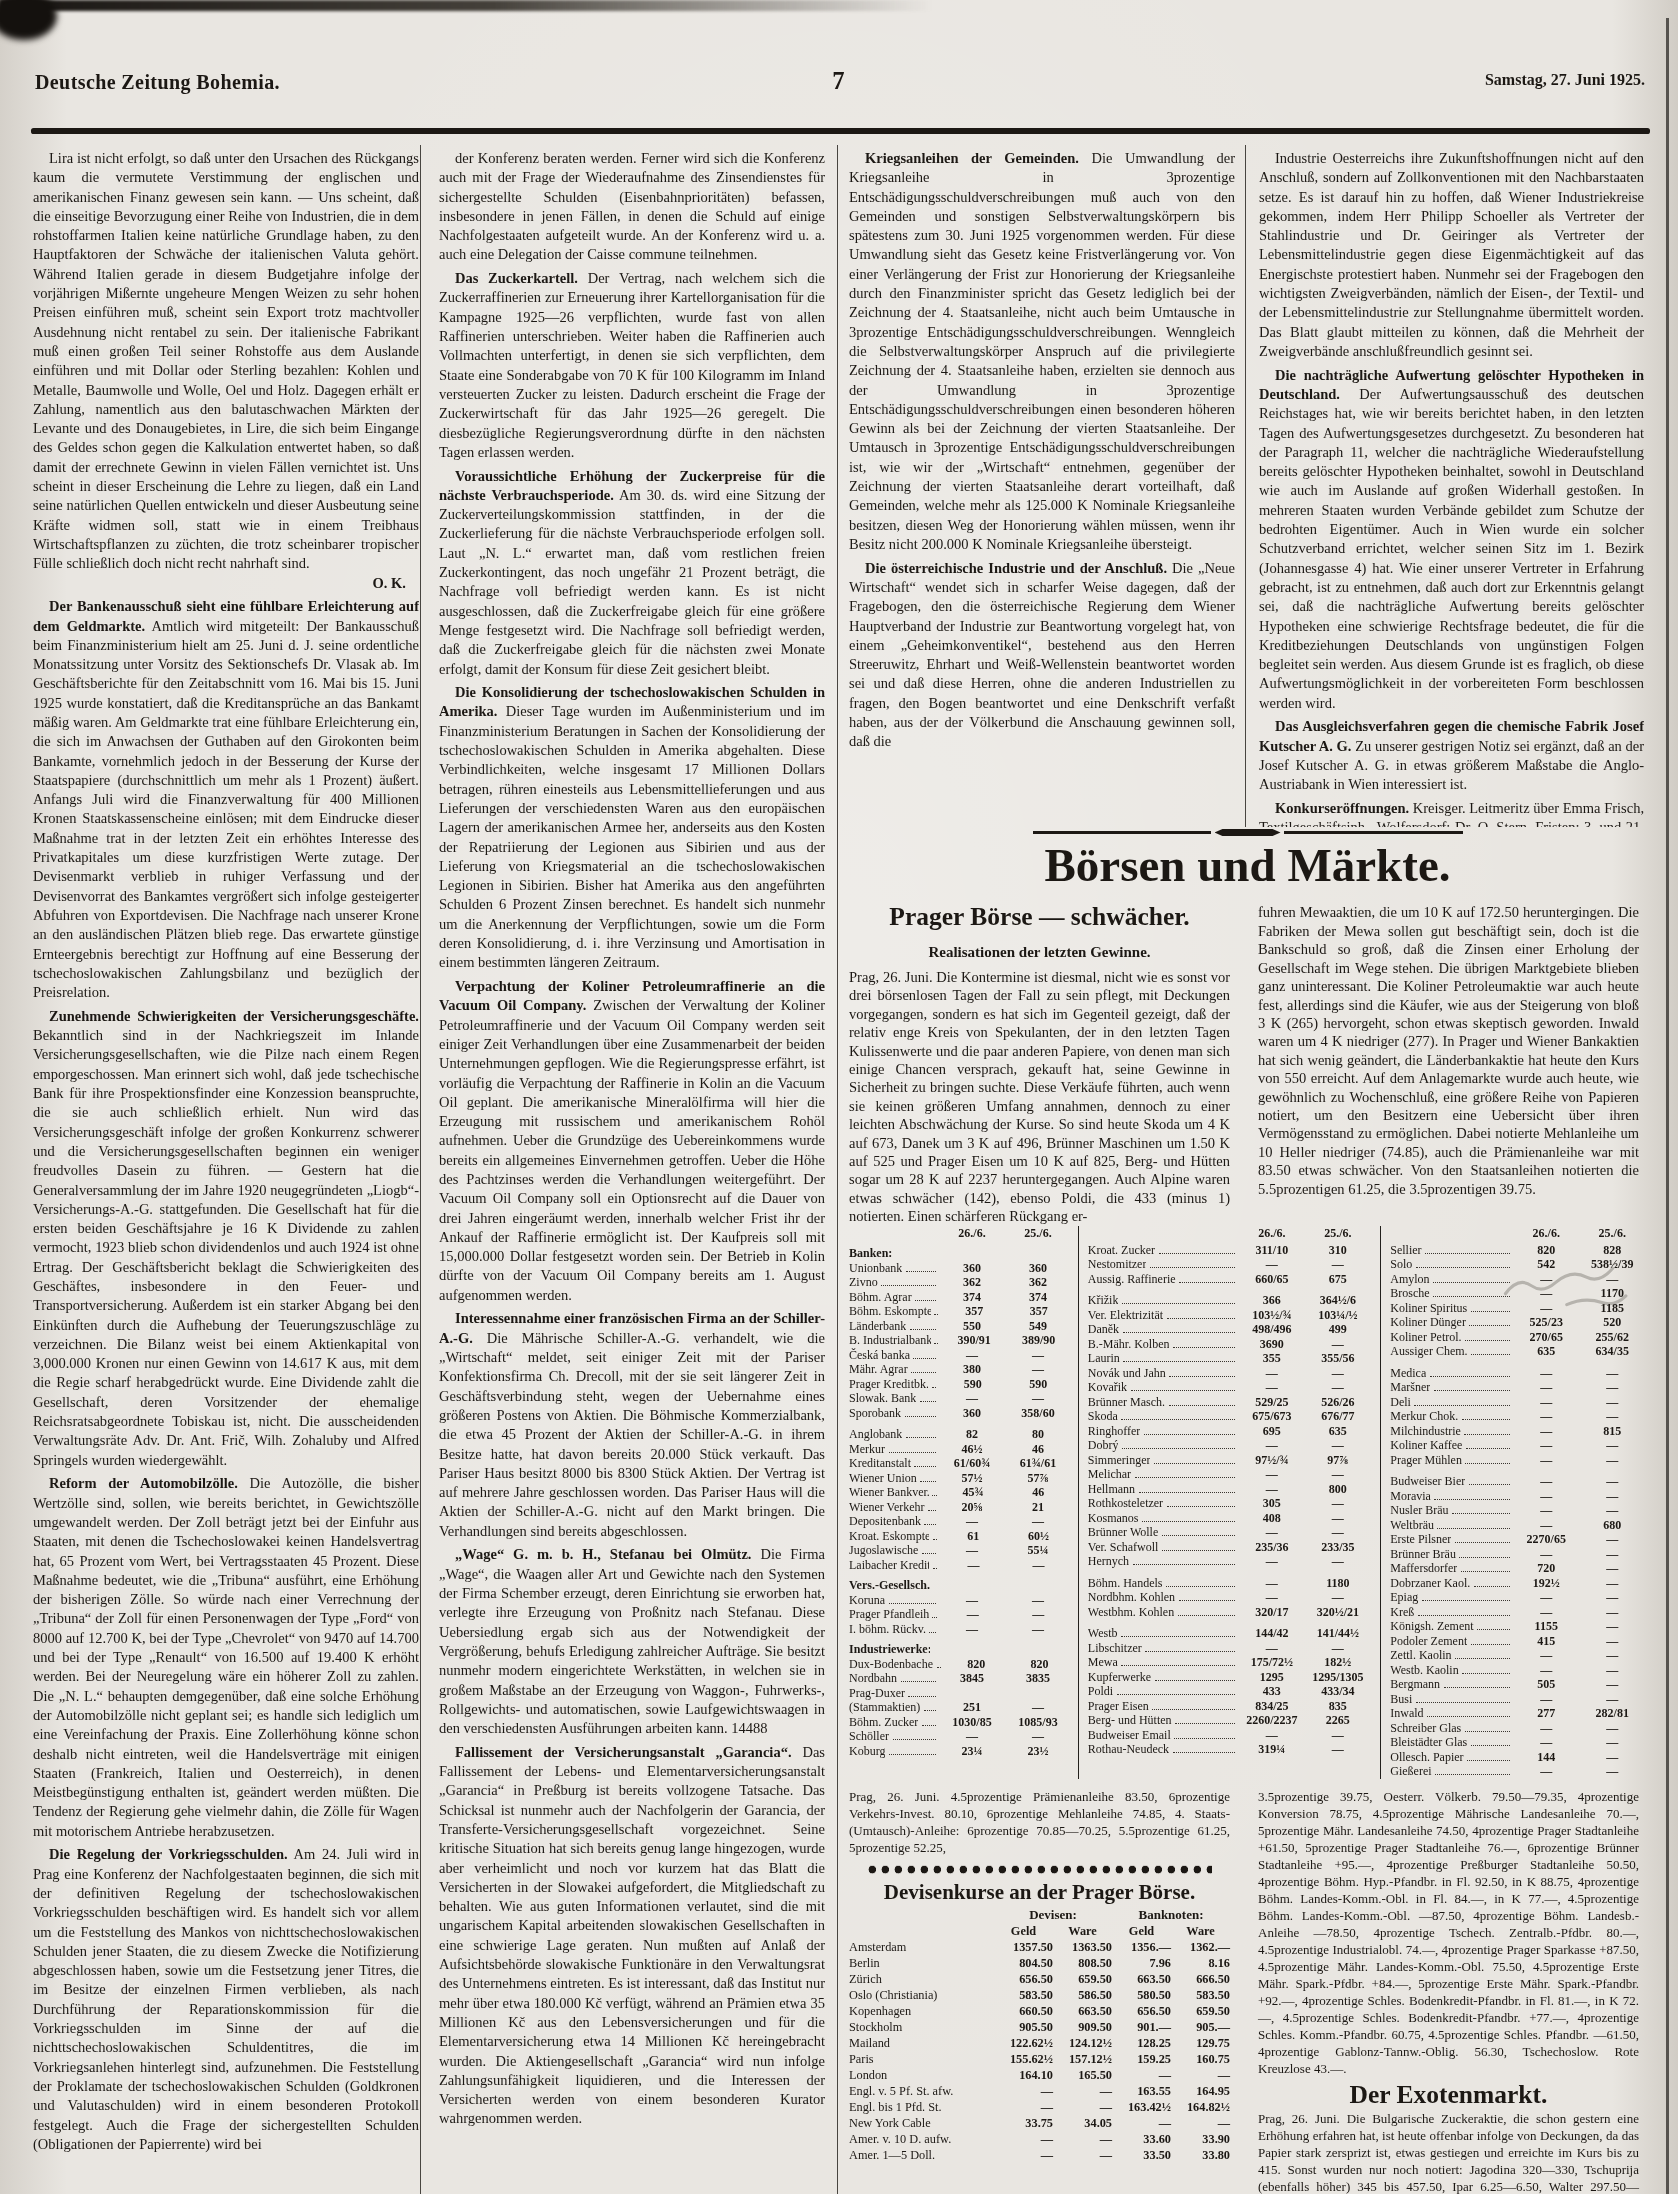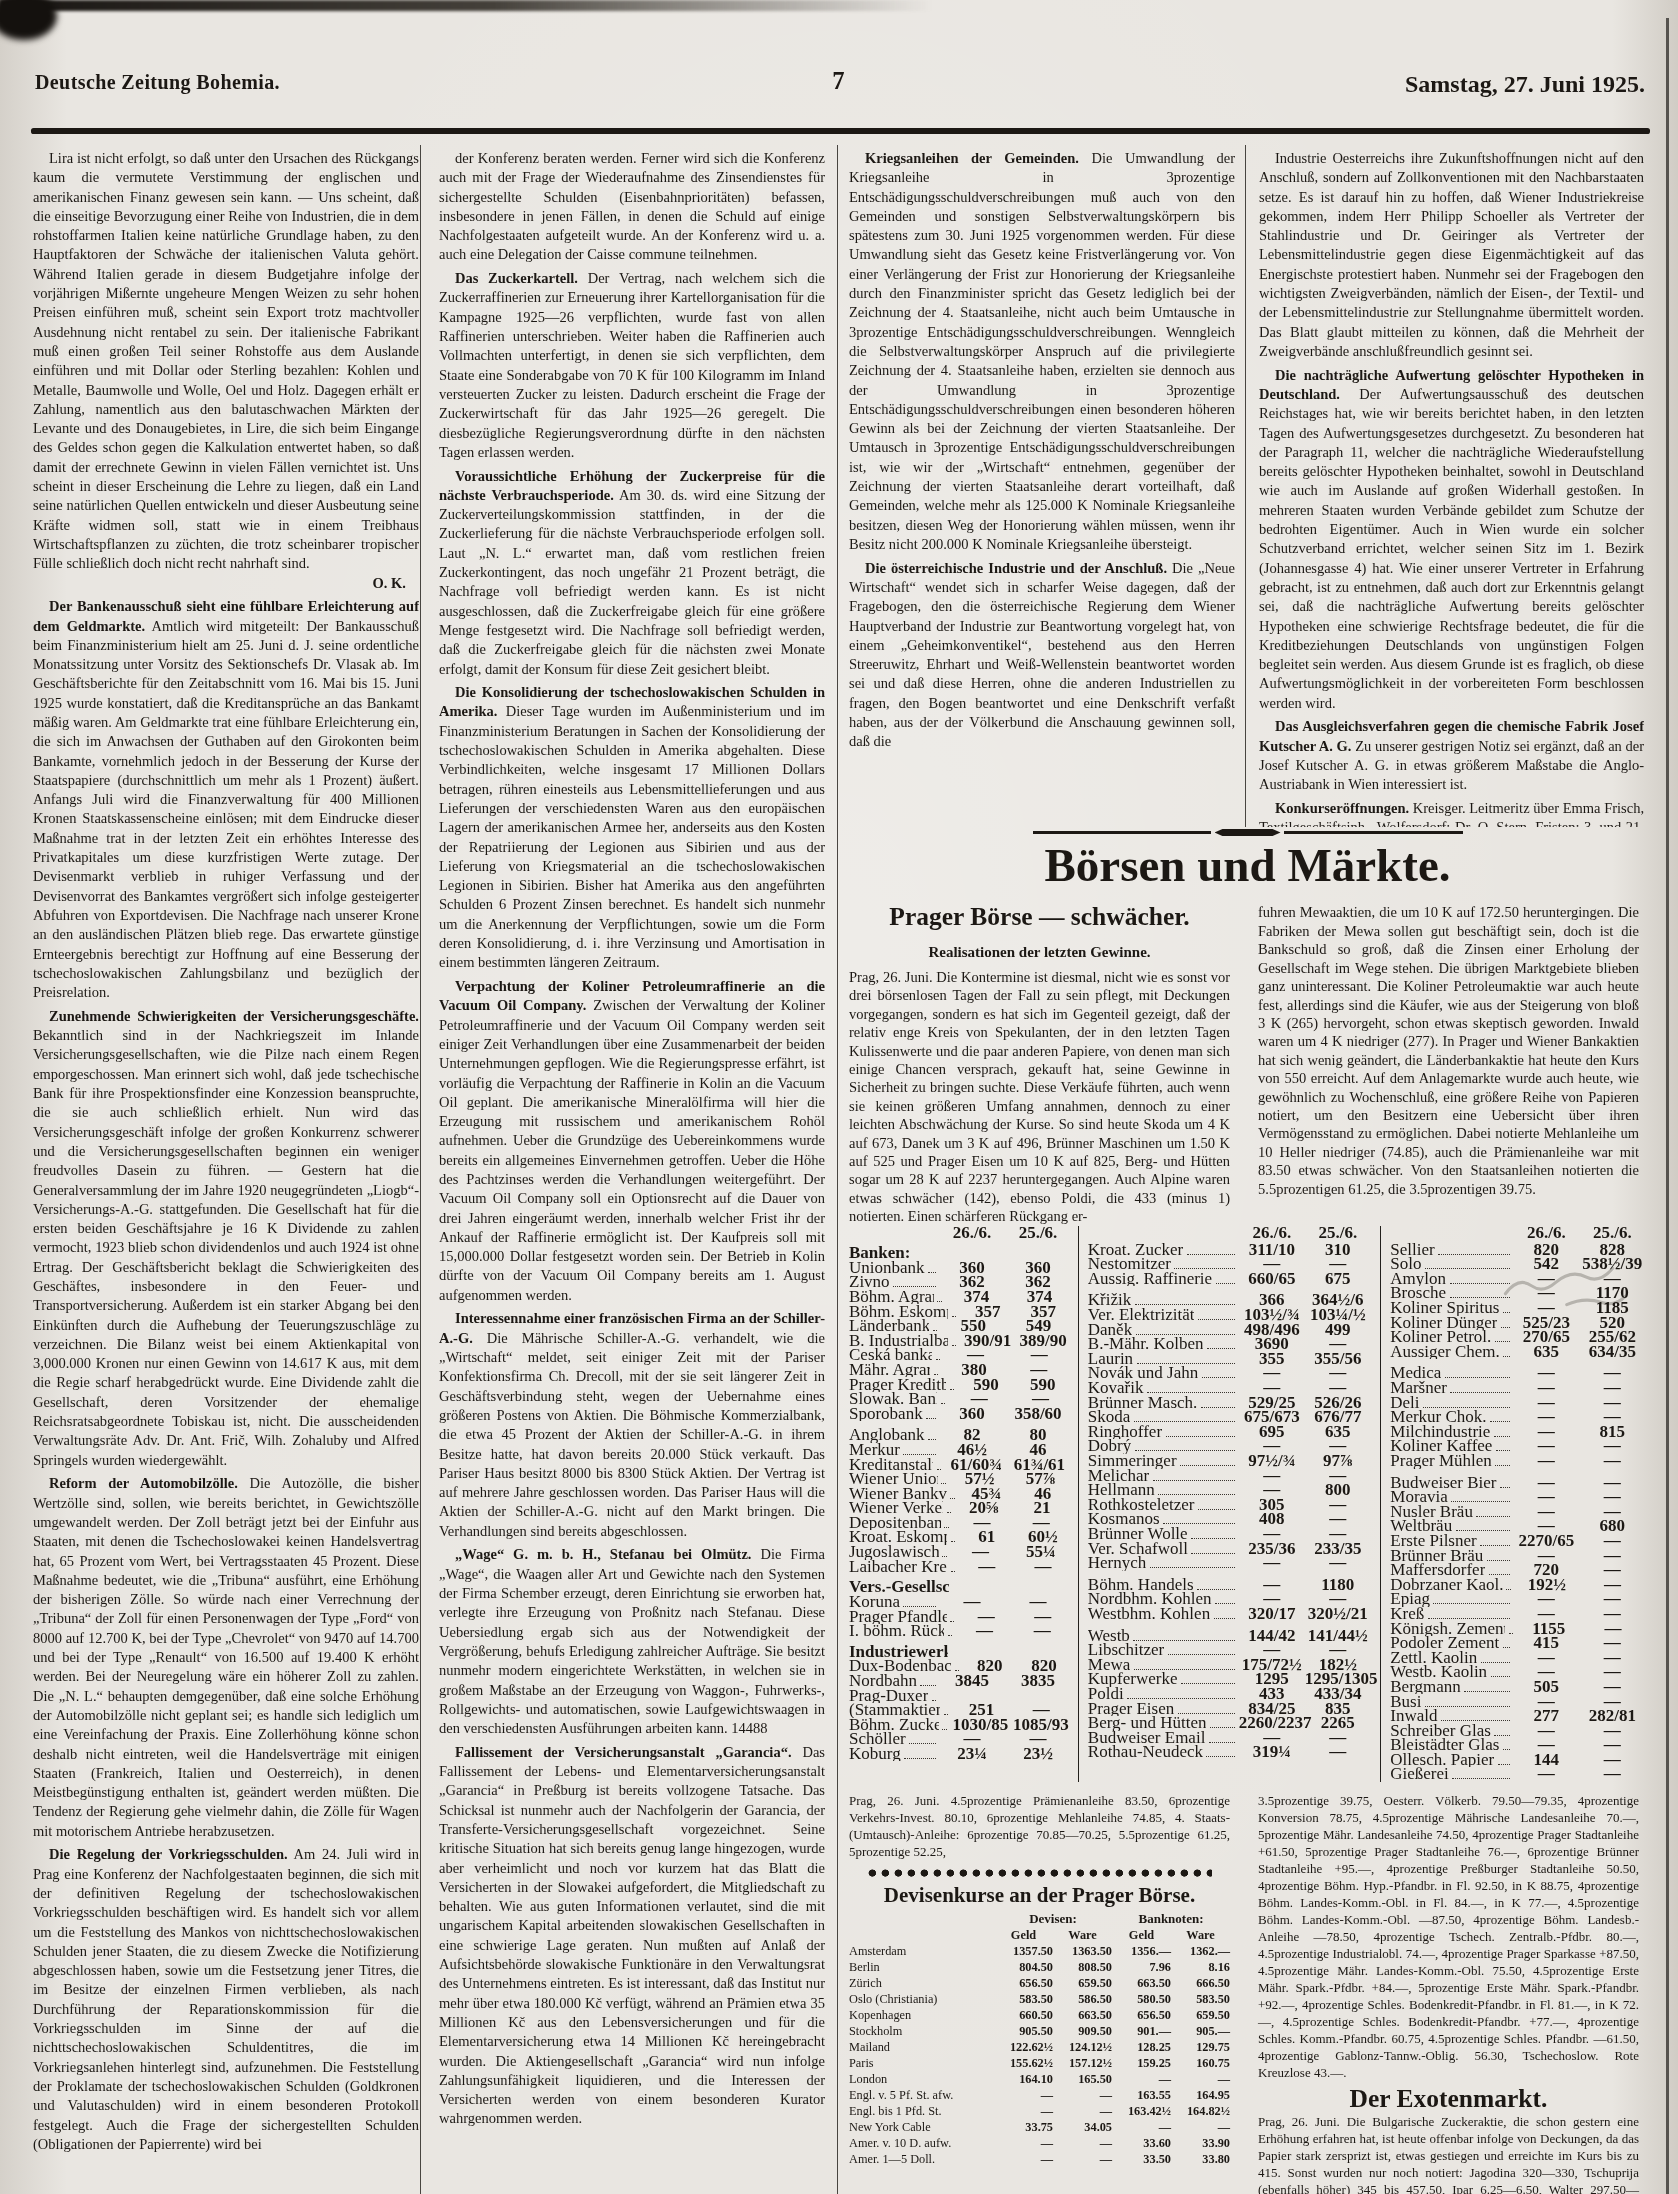--- a/index.html
+++ b/index.html
@@ -13,21 +13,21 @@
   
   .smear{position:absolute;left:0;top:0;width:1097px;height:11.4px;filter:blur(1.8px);
     background:linear-gradient(to right,#181512 0%,#44403a 45%,rgba(0,0,0,0) 85%);}
   .blob{position:absolute;left:-8.8px;top:-8px;width:66px;height:48px;background:#14110e;border-radius:50%;filter:blur(3.1px);}
   .edgeline{position:absolute;left:1666px;top:17.6px;width:3.1px;height:2370px;background:#2b2824;opacity:.75;}
   .scribble{position:absolute;left:1501px;top:1252px;opacity:.55;}
 
   
   .hdr-title{position:absolute;left:35px;top:71px;font-weight:bold;font-size:20px;letter-spacing:0.4px;}
   .hdr-page{position:absolute;left:812px;top:67px;width:53px;text-align:center;font-weight:bold;font-size:24.6px;}
-  .hdr-date{position:absolute;right:34px;top:71px;font-weight:bold;font-size:24px;text-align:right;}
+  .hdr-date{position:absolute;right:34px;top:71px;font-weight:bold;font-size:16px;text-align:right;}
   .hdr-rule{position:absolute;left:31px;top:128px;width:1619px;height:5.7px;background:#1c1814;border-radius:2.6px;}
 
   
   .vrule{position:absolute;width:1.3px;background:#2c2823;opacity:.85;}
 
   
   .col{position:absolute;overflow:hidden;font-size:14.5px;line-height:19.3px;text-align:justify;}
   .art{margin:0 0 4.4px 0;text-indent:16px;}
   .art .lead{font-weight:bold;}
   .art .tail{display:block;text-align:right;font-weight:bold;padding-right:13px;}
@@ -39,21 +39,21 @@
   .divider .dia{width:66px;height:7px;background:#1c1814;margin:0 3.5px;
      clip-path:polygon(0 50%,12% 0,88% 0,100% 50%,88% 100%,12% 100%);}
   .bm-title{text-align:center;font-weight:bold;font-size:47px;line-height:1.1;margin:2.6px 0 9.7px 0;}
   .twocol{display:flex;gap:28px;}
   .subcol{width:381px;font-size:14.5px;line-height:18.4px;text-align:justify;}
   .pb-title{text-align:center;font-weight:bold;font-size:25.5px;margin:2.6px 0 4.4px 0;line-height:1.1;}
   .pb-sub{text-align:center;font-weight:bold;font-size:15px;margin:11px 0 7px 0;}
   .vs-title{text-align:center;font-weight:bold;font-size:23px;margin:8.8px 0 6.1px 0;}
 
   .groups{display:flex;}
-  .grp{font-size:17px;line-height:14.5px;}
+  .grp{font-size:12px;line-height:14.5px;}
   .grp.g1{width:222px;}
   .grp.g2{width:283px;border-left:1.8px solid #23201c;padding-left:8.8px;margin-left:7px;}
   .grp.g3{width:255px;border-left:1.8px solid #23201c;padding-left:8.8px;margin-left:9.7px;}
   .ghead{display:flex;font-weight:bold;margin-bottom:2.6px;}
   .ghead .sp{flex:1;}
   .ghead .h{width:66px;text-align:center;}
   .trow{display:flex;align-items:baseline;}
   .trow .n{white-space:nowrap;overflow:hidden;}
   .trow .ldr{flex:1;border-bottom:1.3px dotted #3a352f;margin:0 3.5px 2.6px 3.5px;min-width:4.4px;}
   .trow .v{width:66px;text-align:center;font-weight:bold;white-space:nowrap;}

